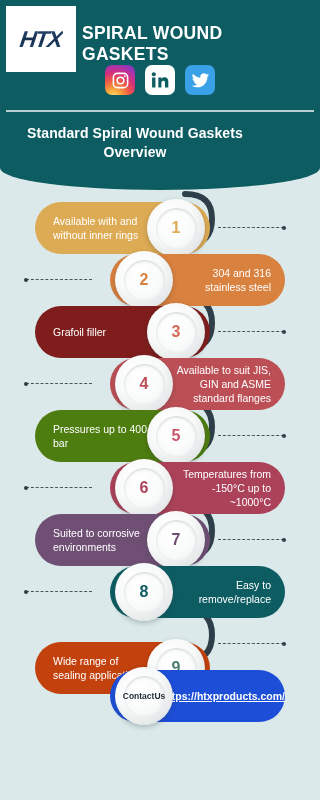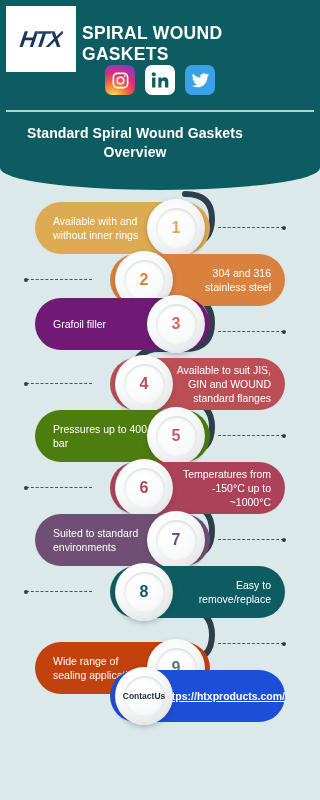--- a/index.html
+++ b/index.html
@@ -292,54 +292,54 @@
   <div class="connector conn-right" style="top:37px;"></div>
 
   <div class="row right" style="top: 64px; background: rgb(217, 129, 63);">
     <div class="badge">
       <div class="badge-inner" style="color: rgb(217, 129, 63);">2</div>
     </div>
     <span class="row-label">304 and 316 stainless steel</span>
   </div>
   <div class="connector conn-left" style="top:89px;"></div>
 
-  <div class="row left" style="top: 108px; background: #701a75;">
+  <div class="row left" style="top: 116px; background: #7f1d1d;">
     <span class="row-label">Grafoil filler</span>
     <div class="badge">
       <div class="badge-inner" style="color: rgb(214, 106, 85);">3</div>
     </div>
   </div>
   <div class="connector conn-right" style="top:141px;"></div>
 
   <div class="row right" style="top: 168px; background: rgb(188, 79, 86);">
     <div class="badge">
       <div class="badge-inner" style="color: rgb(188, 79, 86);">4</div>
     </div>
-    <span class="row-label">Available to suit JIS, GIN and WOUND standard flanges</span>
+    <span class="row-label">Available to suit JIS, GIN and ASME standard flanges</span>
   </div>
   <div class="connector conn-left" style="top:193px;"></div>
 
   <div class="row left" style="top: 220px; background: #4d7c0f;">
     <span class="row-label">Pressures up to 400 bar</span>
     <div class="badge">
       <div class="badge-inner" style="color: rgb(201, 86, 107);">5</div>
     </div>
   </div>
   <div class="connector conn-right" style="top:245px;"></div>
 
   <div class="row right" style="top: 272px; background: rgb(172, 66, 89);">
     <div class="badge">
       <div class="badge-inner" style="color: rgb(172, 66, 89);">6</div>
     </div>
     <span class="row-label">Temperatures from -150°C up to ~1000°C</span>
   </div>
   <div class="connector conn-left" style="top:297px;"></div>
 
   <div class="row left" style="top: 324px; background: rgb(111, 79, 116);">
-    <span class="row-label">Suited to standard environments</span>
+    <span class="row-label">Suited to corrosive environments</span>
     <div class="badge">
       <div class="badge-inner" style="color: rgb(111, 79, 116);">7</div>
     </div>
   </div>
   <div class="connector conn-right" style="top:349px;"></div>
 
   <div class="row right" style="top: 376px; background: rgb(13, 92, 98);">
     <div class="badge">
       <div class="badge-inner" style="color: rgb(13, 92, 98);">8</div>
     </div>

